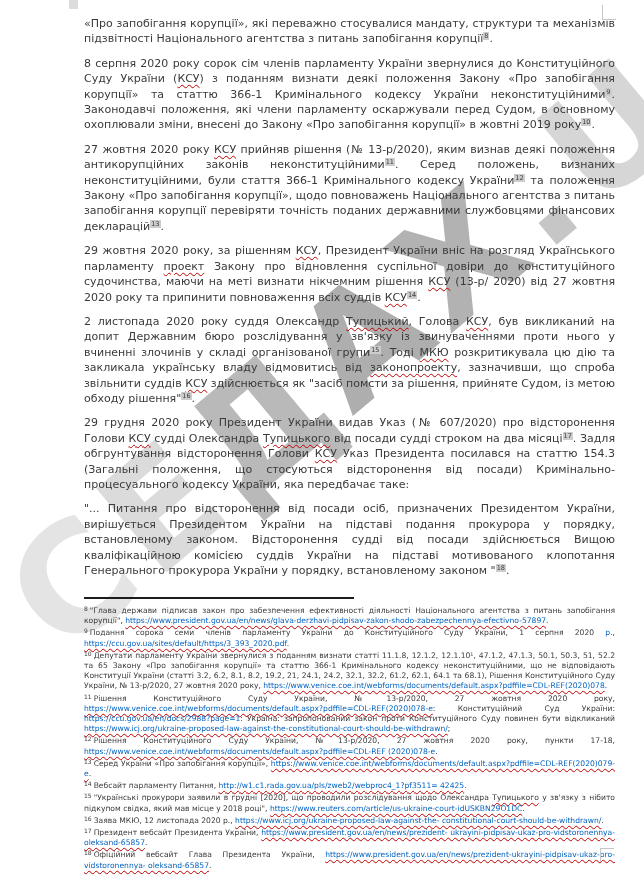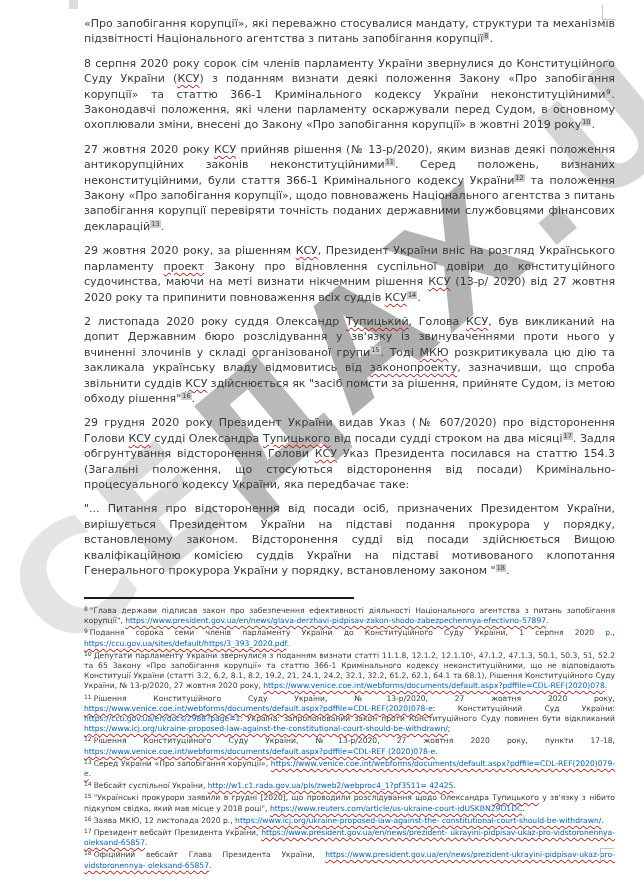--- a/index.html
+++ b/index.html
@@ -66,19 +66,19 @@
 
 <div class="footnotes">
   <div class="fn-sep"></div>
   <div id="footnotes-list">
       <div class="fn"><sup class="fnnum">8</sup><span>"Глава держави підписав закон про забезпечення ефективності діяльності Національного агентства з питань запобігання корупції", </span><span class="sp"><span class="lnk">https://www.president.gov.ua/en/news/glava-derzhavi-pidpisav-zakon-shodo-zabezpechennya-efectivno-57897</span></span><span>.</span></div>
       <div class="fn"><sup class="fnnum">9</sup><span>Подання сорока семи членів парламенту України до Конституційного Суду України, 1 серпня 2020 </span><span class="lnk">р.</span><span>, </span><span class="sp"><span class="lnk">https://ccu.gov.ua/sites/default/https/3_393_2020.pdf</span></span><span>.</span></div>
       <div class="fn"><sup class="fnnum">10</sup><span>Депутати парламенту України звернулися з поданням визнати статті 11.1.8, 12.1.2, 12.1.10¹, 47.1.2, 47.1.3, 50.1, 50.3, 51, 52.2 та 65 Закону «Про запобігання корупції» та статтю 366-1 Кримінального кодексу неконституційними, що не відповідають Конституції України (статті 3.2, 6.2, 8.1, 8.2, 19.2, 21, 24.1, 24.2, 32.1, 32.2, 61.2, 62.1, 64.1 та 68.1), Рішення Конституційного Суду України, № 13-р/2020, 27 жовтня 2020 року, </span><span class="sp"><span class="lnk">https://www.venice.coe.int/webforms/documents/default.aspx?pdffile=CDL-REF(2020)078</span></span><span>.</span></div>
       <div class="fn"><sup class="fnnum">11</sup><span>Рішення Конституційного Суду України, №13-р/2020, 27 жовтня 2020 року, </span><span class="sp"><span class="lnk">https://www.venice.coe.int/webforms/documents/default.aspx?pdffile=CDL-REF(2020)078-e</span></span><span>: Конституційний Суд України: </span><span class="lnk">https://ccu.gov.ua/en/docs/2988?page=1</span><span>: Україна: запропонований закон проти Конституційного Суду повинен бути відкликаний </span><span class="sp"><span class="lnk">https://www.icj.org/ukraine-proposed-law-against-the-constitutional-court-should-be-withdrawn/</span></span><span>;</span></div>
       <div class="fn"><sup class="fnnum">12</sup><span>Рішення Конституційного Суду України, №13-р/2020, 27 жовтня 2020 року, пункти 17-18, </span><span class="sp"><span class="lnk">https://www.venice.coe.int/webforms/documents/default.aspx?pdffile=CDL-REF (2020)078-e</span></span><span>.</span></div>
       <div class="fn"><sup class="fnnum">13</sup><span>Серед України «Про запобігання корупції», </span><span class="sp"><span class="lnk">https://www.venice.coe.int/webforms/documents/default.aspx?pdffile=CDL-REF(2020)079-e</span></span><span>.</span></div>
-      <div class="fn"><sup class="fnnum">14</sup><span>Вебсайт суспільної України, </span><span class="sp"><span class="lnk">http://w1.c1.rada.gov.ua/pls/zweb2/webproc4_1?pf3511= 42425</span></span><span>.</span></div>
+      <div class="fn"><sup class="fnnum">14</sup><span>Вебсайт парламенту Питання, </span><span class="sp"><span class="lnk">http://w1.c1.rada.gov.ua/pls/zweb2/webproc4_1?pf3511= 42425</span></span><span>.</span></div>
       <div class="fn"><sup class="fnnum">15</sup><span>"Українські прокурори заявили в грудні [2020], що проводили розслідування щодо Олександра </span><span class="sp"><span>Тупицького</span></span><span> у зв'язку з нібито підкупом свідка, який мав місце у 2018 році", </span><span class="sp"><span class="lnk">https://www.reuters.com/article/us-ukraine-court-idUSKBN29O1DC</span></span><span>.</span></div>
       <div class="fn"><sup class="fnnum">16</sup><span>Заява МКЮ, 12 листопада 2020 р., </span><span class="sp"><span class="lnk">https://www.icj.org/ukraine-proposed-law-against-the- constitutional-court-should-be-withdrawn/</span></span><span>.</span></div>
       <div class="fn"><sup class="fnnum">17</sup><span>Президент вебсайт Президента України, </span><span class="sp"><span class="lnk">https://www.president.gov.ua/en/news/prezident- ukrayini-pidpisav-ukaz-pro-vidstoronennya-oleksand-65857</span></span><span>.</span></div>
       <div class="fn"><sup class="fnnum">18</sup><span>Офіційний вебсайт Глава Президента України, </span><span class="sp"><span class="lnk">https://www.president.gov.ua/en/news/prezident-ukrayini-pidpisav-ukaz-pro-vidstoronennya- oleksand-65857</span></span><span>.</span></div>
     </div>
 </div>
 
 </body></html>

